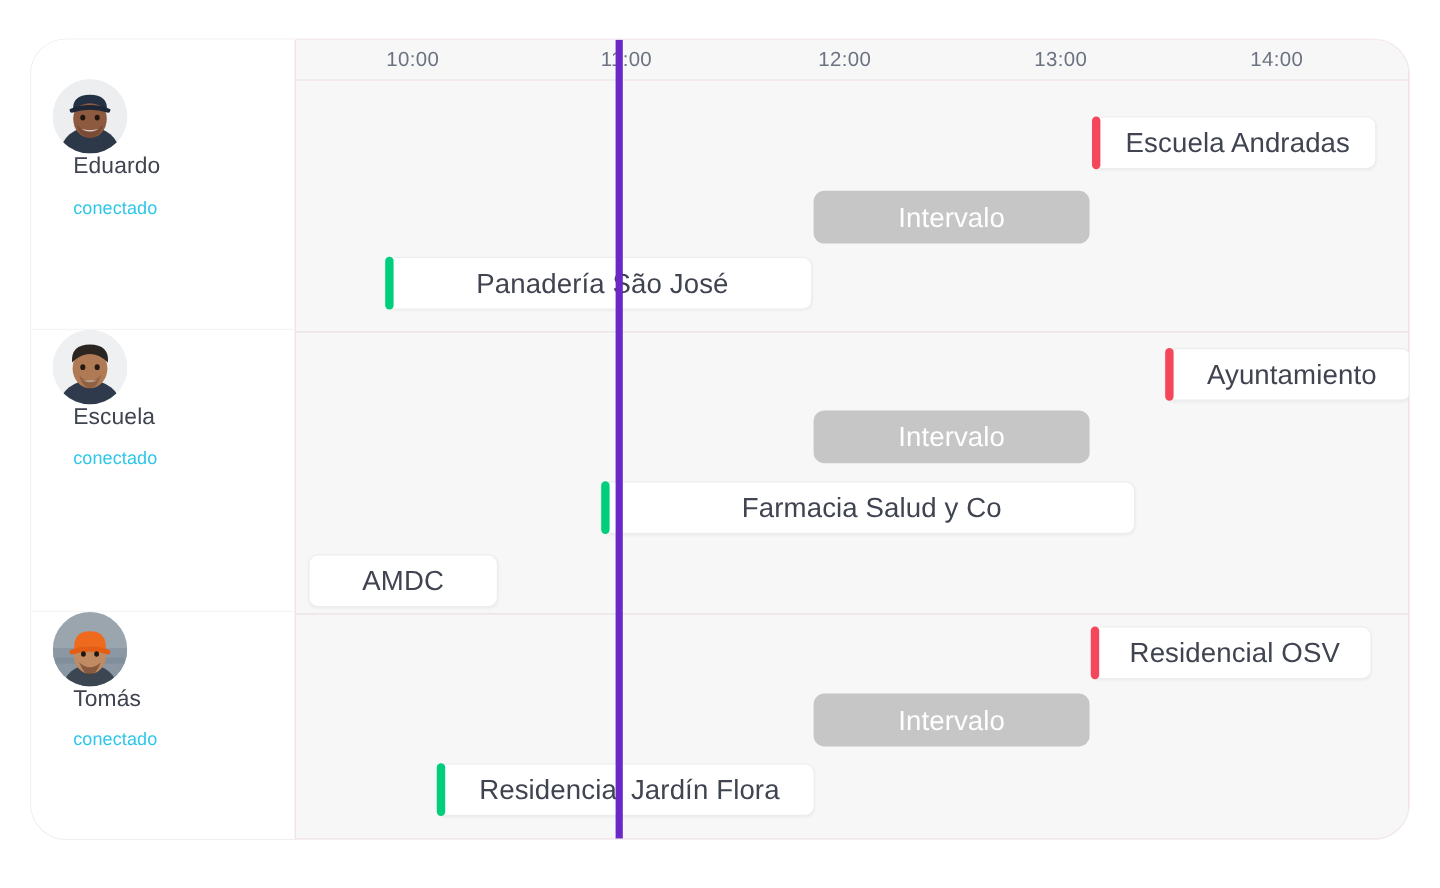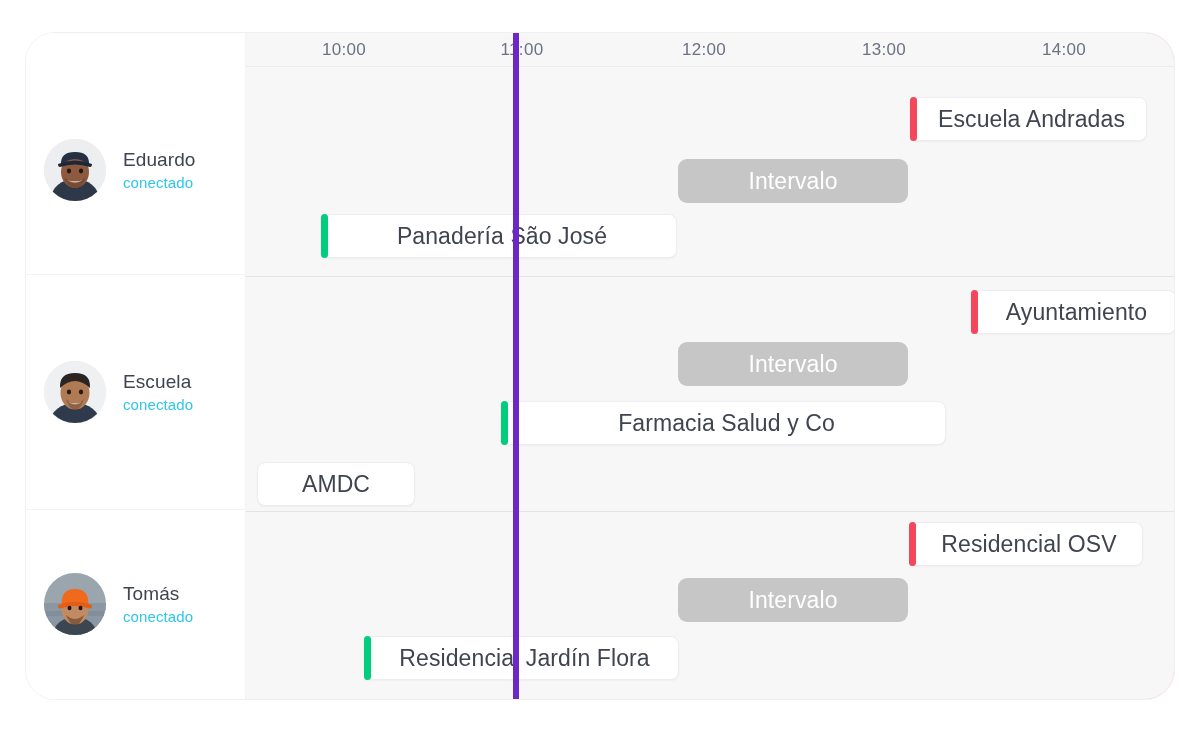--- a/index.html
+++ b/index.html
@@ -42,24 +42,24 @@
     display: flex;
     flex-direction: column;
   }
   .resource-spacer {
     height: 33px;
     flex: 0 0 33px;
     background: #ffffff;
   }
   .resource-row {
     display: flex;
-    align-items: center;
     box-sizing: border-box;
     padding-left: 18px;
     border-bottom: 1px solid #f4f4f5;
+    flex-direction: column;
   }
   .resource-row.r0 { height: 210px; }
   .resource-row.r1 { height: 235px; }
   .resource-row.r2 { height: 190px; border-bottom: none; }
 
   .avatar {
     width: 62px;
     height: 62px;
     flex: 0 0 62px;
     border-radius: 50%;
@@ -77,21 +77,21 @@
     line-height: 1.15;
   }
   .resource-name {
     font-size: 19px;
     color: #3f4450;
     letter-spacing: .1px;
   }
   .resource-status {
     font-size: 15px;
     color: #2ec7e8;
-    margin-top: 3px;
+    margin-top: 15px;
     letter-spacing: .1px;
   }
 
   
   #timeline-area {
     position: relative;
     flex: 1 1 auto;
     background: #f9a8d4;
     overflow: hidden;
   }

